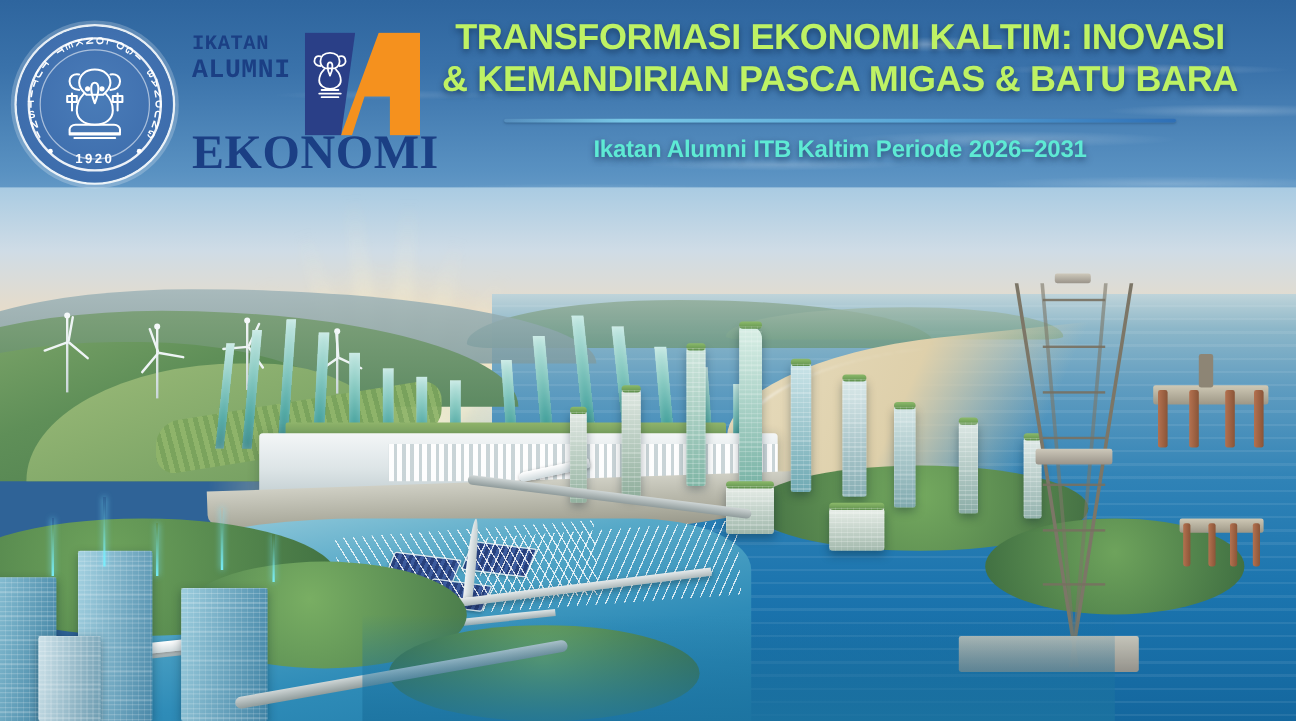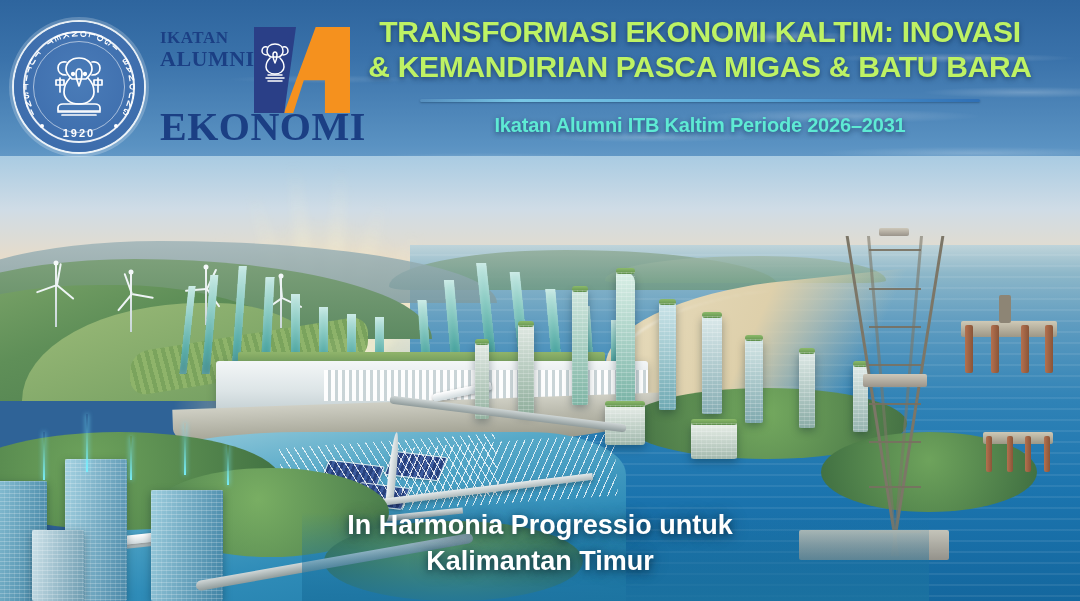--- a/index.html
+++ b/index.html
@@ -184,21 +184,21 @@
   .seal .arc span{position:absolute;left:50%;top:50%;font-size:8.5px;font-weight:700;color:#fff;
     transform-origin:0 0;letter-spacing:.4px;}
   .seal .year{position:absolute;left:0;right:0;bottom:13px;text-align:center;color:#fff;
     font-size:11px;font-weight:700;letter-spacing:2px;}
   .seal .dotl,.seal .dotr{position:absolute;bottom:24px;width:4px;height:4px;border-radius:50%;background:#fff;}
   .seal .dotl{left:26px;} .seal .dotr{right:26px;}
   .ganesha{position:absolute;left:50%;top:47%;transform:translate(-50%,-50%);width:66px;height:70px;}
 
   .ialogo{position:relative;width:190px;height:128px;}
   .ia-words{position:absolute;left:2px;top:6px;color:#1b3f84;font-weight:700;line-height:1;
-    font-family:Liberation Serif, serif;}
+    font-family:Liberation Mono, monospace;}
   .ia-ikatan{font-size:17px;letter-spacing:.5px;}
   .ia-alumni{font-size:22px;letter-spacing:.5px;margin-top:2px;}
   .ia-itb{font-size:38px;letter-spacing:1px;margin-top:1px;}
   .ia-kaltim{position:absolute;left:2px;top:84px;color:#1b3f84;font-weight:700;font-size:40px;
     letter-spacing:.5px;font-family:"Liberation Serif","DejaVu Serif",serif;line-height:1;}
   .ia-mark{position:absolute;left:96px;top:4px;width:96px;height:86px;}
   .ia-I{position:absolute;left:0;top:0;width:42px;height:86px;background:#2a3f87;
     clip-path:polygon(0 0,100% 0,72% 100%,0 100%);}
   .ia-A{position:absolute;left:30px;top:0;width:66px;height:86px;background:#f5911e;
     clip-path:polygon(48% 0,100% 0,100% 100%,62% 100%,62% 62%,30% 62%,14% 100%,0 100%);}
@@ -514,18 +514,14 @@
     </div>
   </div>
 
   <div class="titlewrap">
     <div class="t1">TRANSFORMASI EKONOMI KALTIM: INOVASI</div>
     <div class="t1">&amp; KEMANDIRIAN PASCA MIGAS &amp; BATU BARA</div>
     <div class="divider"></div>
     <div class="t2">Ikatan Alumni ITB Kaltim Periode 2026–2031</div>
   </div>
 
-  <div class="tagline">
-    <div>In Harmonia Progressio untuk</div>
-    <div>Kalimantan Timur</div>
-  </div>
 
 </div>
 
 </body></html>

